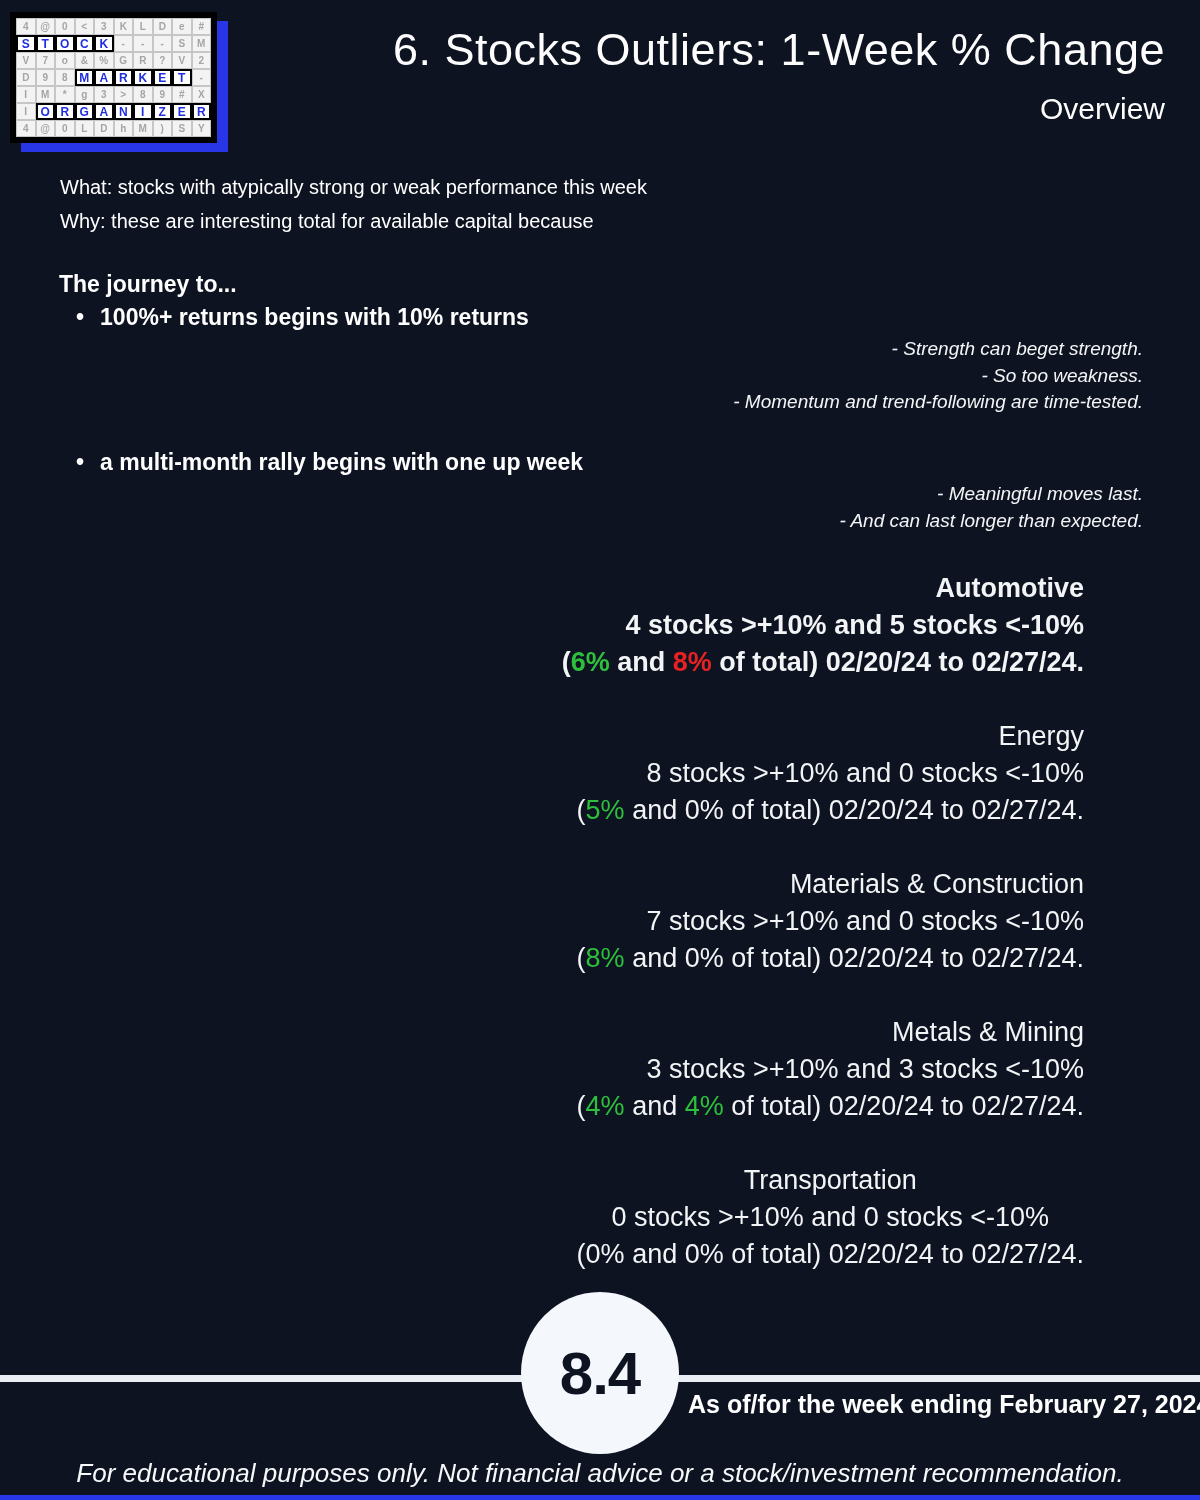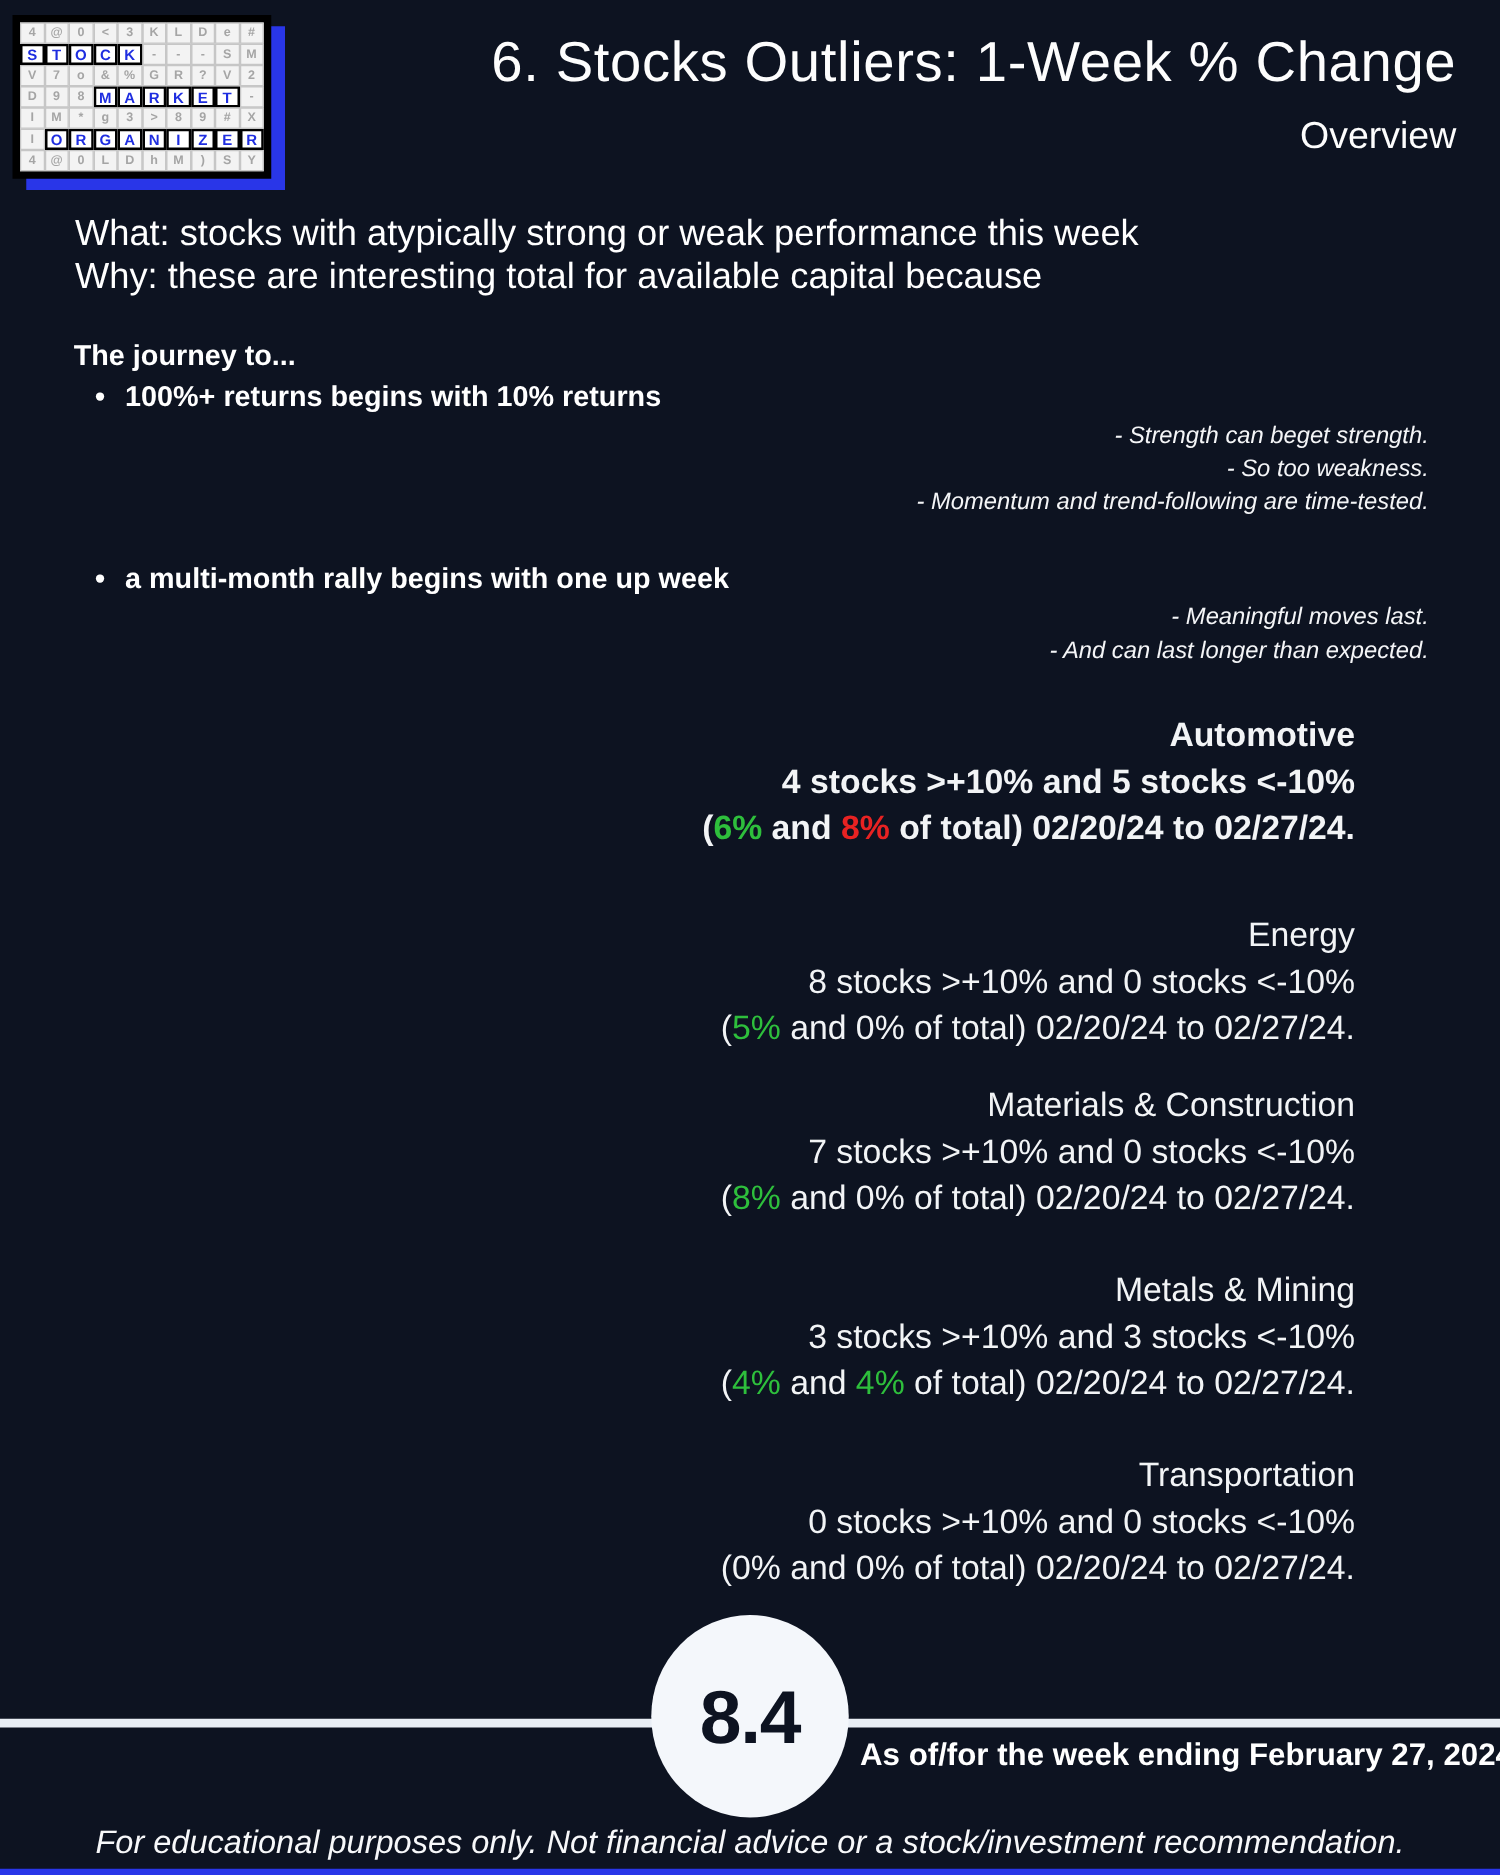--- a/index.html
+++ b/index.html
@@ -45,21 +45,21 @@
     font-size:45px;font-weight:400;letter-spacing:.5px;
     color:#fdfdfd;white-space:nowrap;
   }
   .subtitle{
     position:absolute;top:92px;right:35px;
     font-size:30px;font-weight:400;color:#fdfdfd;
   }
   
   .intro{
     position:absolute;left:60px;top:170px;
-    font-size:29px;line-height:34px;color:#ffffff;
+    font-size:20px;line-height:34px;color:#ffffff;
   }
   
   .journey-heading{
     position:absolute;left:59px;top:271px;
     font-size:23px;font-weight:700;
   }
   .bullet{
     position:absolute;left:76px;
     font-size:23px;font-weight:700;
     display:flex;gap:16px;align-items:baseline;
@@ -75,24 +75,24 @@
   .notes-1{top:336px;}
   .notes-2{top:481px;}
   
   .sector{
     position:absolute;right:116px;
     text-align:right;
     font-size:27px;line-height:37px;
     color:#f2f4f6;white-space:nowrap;
   }
   .sector-0{top:570px;font-weight:bold;}
-  .sector-1{top:718px;margin-top:12px;}
+  .sector-1{top:718px;}
   .sector-2{top:866px;}
   .sector-3{top:1014px;}
-  .sector-4{top:1162px;}
+  .sector-4{top:1162px;text-align:center;}
   
   .hline{
     position:absolute;left:0;top:1375px;
     width:1200px;height:7px;
     background:#e9eef5;
   }
   .score-circle{
     position:absolute;left:521px;top:1292px;
     width:158px;height:162px;border-radius:50%;
     background:#f4f7fb;

